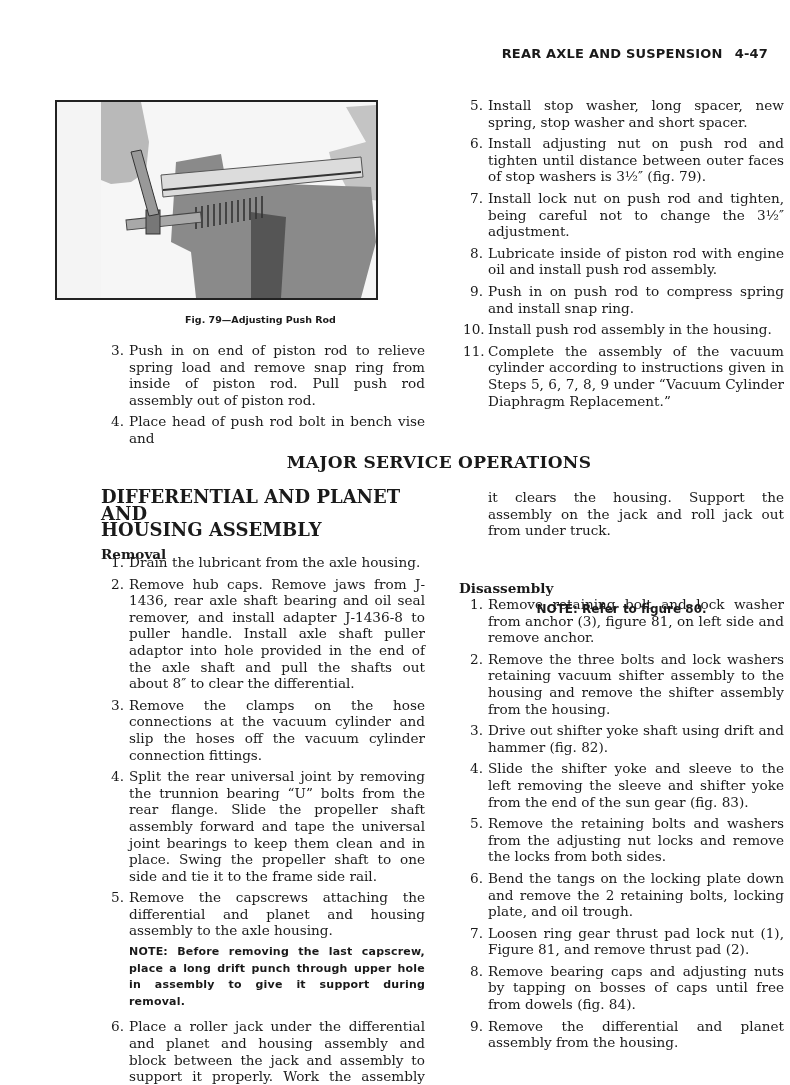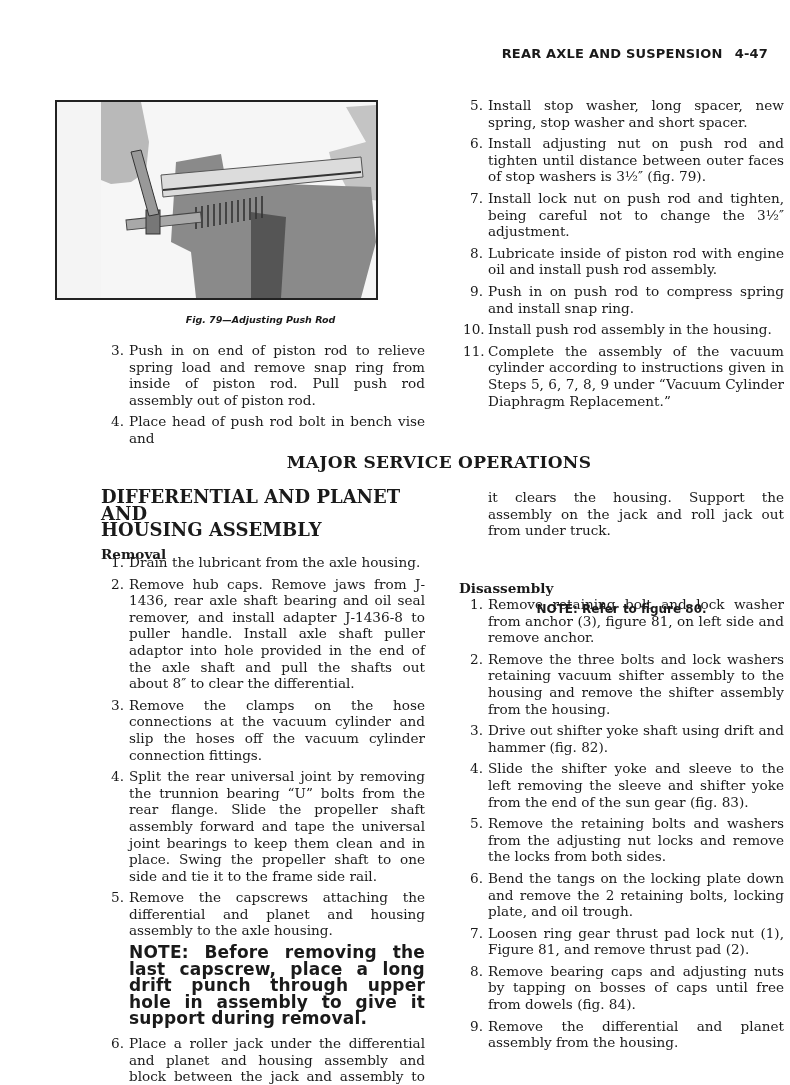--- a/index.html
+++ b/index.html
@@ -5,34 +5,34 @@
   html, body { margin:0; padding:0; background:#ffffff; }
   body { width:790px; height:1085px; position:relative; overflow:hidden; color:#1a1a1a; }
   .serif { font-family: "DejaVu Serif", "Liberation Serif", serif; }
   .sans { font-family: "DejaVu Sans", "Liberation Sans", sans-serif; }
   .abs { position:absolute;padding-left:44px; }
 
   .running-head { right:22px; top:46px; font-weight:bold; font-size:13px; letter-spacing:0.2px; }
   .running-head .sp { display:inline-block; width:12px; }
 
   .figure { left:55px; top:100px; width:323px; height:200px; border:2px solid #222; box-sizing:border-box; background:#f4f4f4; overflow:hidden; }
-  .caption { left:55px; top:314px; width:323px; text-align:center; font-size:9.5px; font-weight:bold;font-style:italic; }
+  .caption { left:55px; top:314px; width:323px; text-align:center; font-size:9.5px; font-weight:bold; }
 
   .list { margin:0; padding:0; list-style:none; }
   .item { position:relative; font-size:13.6px; line-height:16.6px; text-align:justify; margin-bottom:5px; }
   .item .num { position:absolute; left:-25px; width:20px; text-align:right; }
   .item .txt { display:block; }
 
   .col-left { left:85px; width:296px; }
   .col-right { left:444px; width:296px; }
 
   .section-title { left:0; width:790px; top:452px; text-align:center; font-weight:bold; font-size:17px; letter-spacing:0.3px; }
   .subhead { font-weight:bold; font-size:18px; line-height:16.6px; }
   .minorhead { font-weight:bold; font-size:13.6px; }
-  .note { font-weight:bold; font-size:17px; line-height:16.6px; text-align:justify; letter-spacing:0.2px; }
+  .note { font-weight:bold; font-size:11px; line-height:16.6px; text-align:justify; letter-spacing:0.2px; }
 </style>
 </head>
 <body>
 
 <div class="abs running-head sans">
   <span>REAR AXLE AND SUSPENSION</span><span class="sp"></span><span>4-47</span>
 </div>
 
 <div class="abs figure">
   <svg width="319" height="196" viewBox="0 0 319 196">

